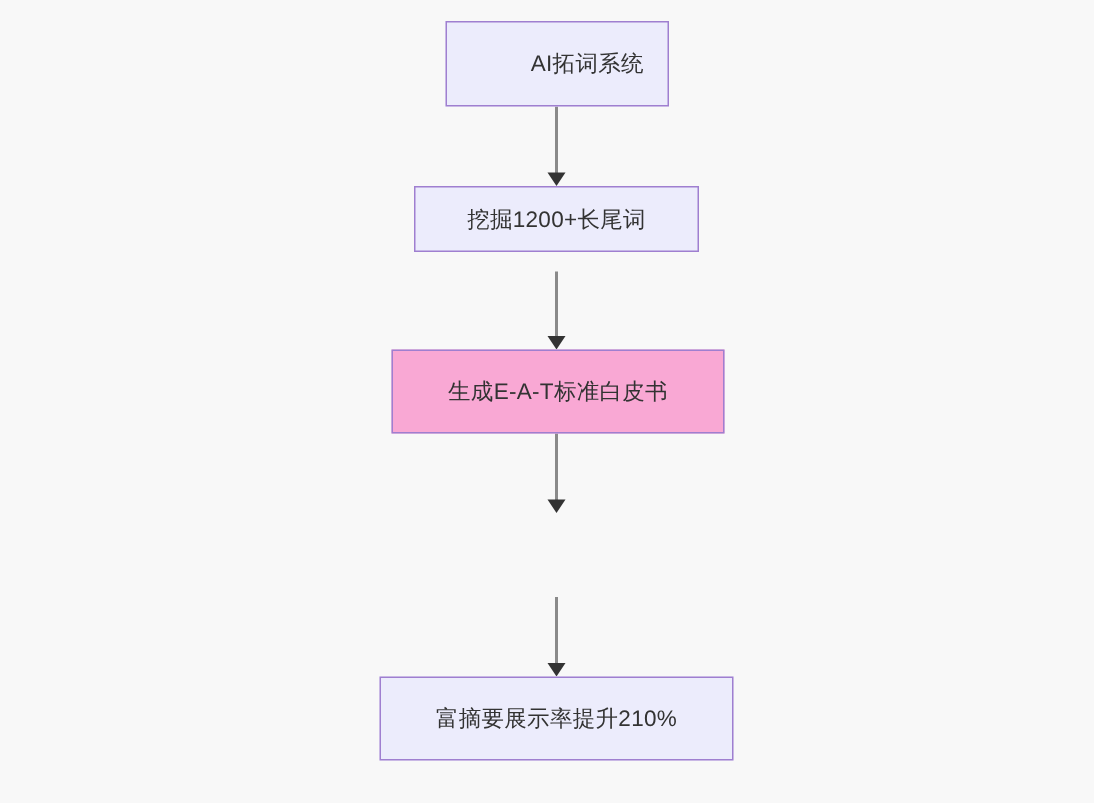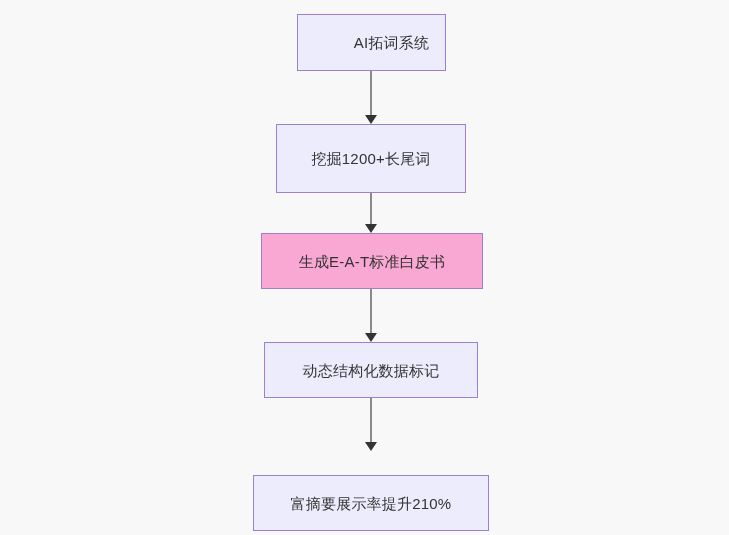--- a/index.html
+++ b/index.html
@@ -76,26 +76,23 @@
     <div class="edge-head" style="border-top-color: rgb(51, 51, 51);"></div>
   </div>
   <div class="edge" id="edge-3" style="left: 364px; top: 398px; height: 53px;">
     <div class="edge-line" style="height: 45px; background: rgb(138, 138, 138);"></div>
     <div class="edge-head" style="border-top-color: rgb(51, 51, 51);"></div>
   </div>
 
   <div class="node" id="node-0" style="left: 297px; top: 14px; width: 149px; height: 57px; background: rgb(236, 236, 252); border-color: rgb(159, 127, 208); color: rgb(51, 51, 51); padding-left: 40px;">
     <span class="node-label">AI拓词系统</span>
   </div>
-  <div class="node" id="node-1" style="left: 276px; top: 124px; width: 190px; height: 69px; background: rgb(236, 236, 252); border-color: rgb(159, 127, 208); color: rgb(51, 51, 51); align-items: center;">
+  <div class="node" id="node-1" style="left: 276px; top: 124px; width: 190px; height: 44px; background: rgb(236, 236, 252); border-color: rgb(159, 127, 208); color: rgb(51, 51, 51); align-items: center;">
     <span class="node-label">挖掘1200+长尾词</span>
   </div>
   <div class="node" id="node-2" style="left: 261px; top: 233px; width: 222px; height: 56px; background: #f9a8d4; border-color: rgb(159, 127, 208); color: rgb(51, 51, 51);">
     <span class="node-label">生成E-A-T标准白皮书</span>
   </div>
-  <div class="node" id="node-3" style="left: 264px; top: 342px; width: 214px; height: 56px; background: rgb(236, 236, 252); border-color: rgb(159, 127, 208); color: rgb(51, 51, 51);">
-    <span class="node-label">动态结构化数据标记</span>
-  </div>
-  <div class="node" id="node-4" style="left: 253px; top: 451px; width: 236px; height: 56px; background: rgb(236, 236, 252); border-color: rgb(159, 127, 208); color: rgb(51, 51, 51); margin-top: 24px;">
+  <div class="node" id="node-4" style="left: 253px; top: 451px; width: 236px; height: 56px; background: rgb(236, 236, 252); border-color: rgb(159, 127, 208); color: rgb(51, 51, 51);">
     <span class="node-label">富摘要展示率提升210%</span>
   </div>
 
 </div>
 
 </body></html>

